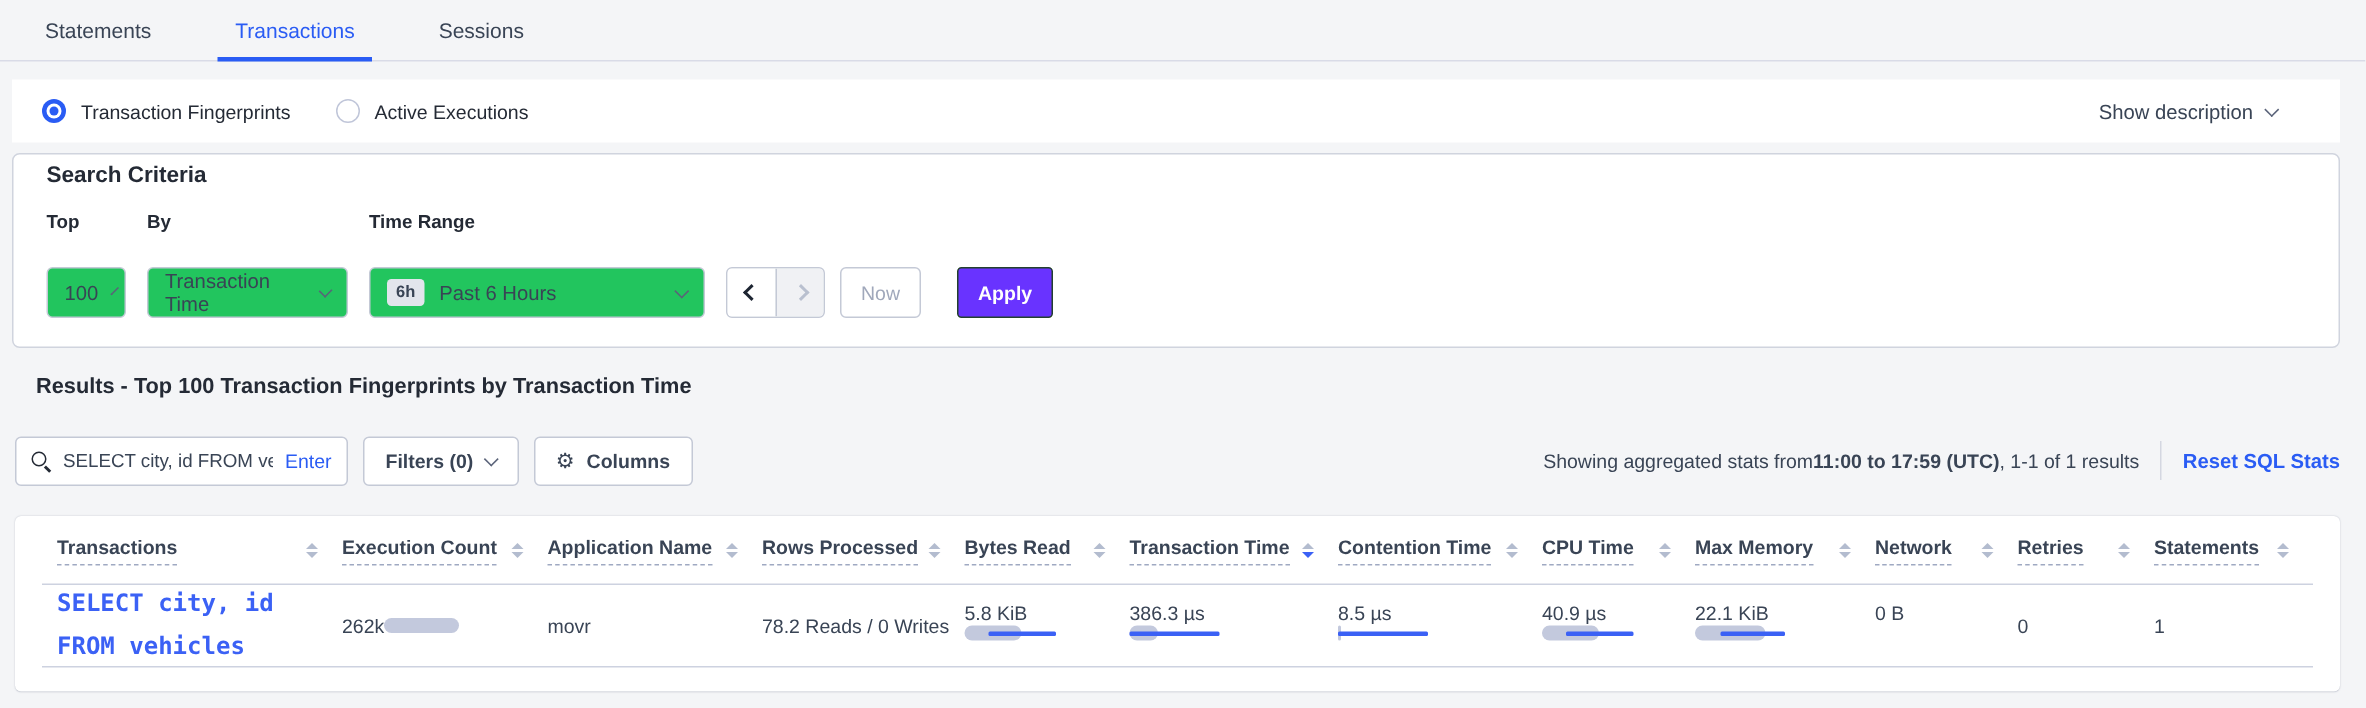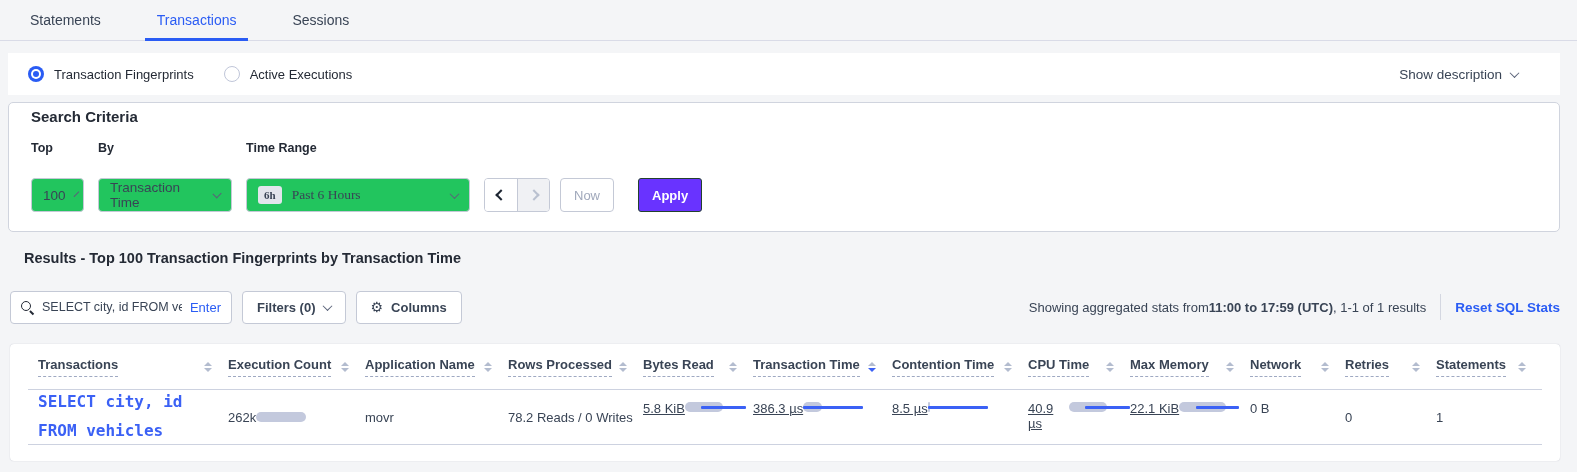--- a/index.html
+++ b/index.html
@@ -32,21 +32,21 @@
   .chev{display:inline-block;width:7px;height:7px;border-right:1.7px solid currentColor;border-bottom:1.7px solid currentColor;transform:rotate(45deg) translate(-1px,-1px);color:#5a6379;}
   
   .criteria-card{position:absolute;top:102px;left:8px;right:17px;height:130px;background:#fff;
     border:1px solid #d0d4de;border-radius:5px;padding:5px 22px;}
   .criteria-title{font-size:15px;font-weight:bold;color:var(--text-dark);}
   .criteria-form{display:flex;align-items:flex-end;gap:14px;margin-top:16px;}
   .field{display:flex;flex-direction:column;gap:23px;}
   .field-label{font-size:12.5px;font-weight:bold;color:var(--text-dark);}
   .select{height:34px;border:1px solid var(--border);border-radius:4px;background:#22c55e;display:flex;
     align-items:center;justify-content:space-between;gap:10px;padding:0 11px;font-size:13.5px;color:var(--text-navy);cursor:pointer;}
-  .sel-top{width:53px;} .sel-by{width:134px;} .sel-range{width:224px;font-family:Liberation Serif, serif;}
+  .sel-top{width:53px;} .sel-by{width:134px;} .sel-range{width:224px;}
   .range-left{display:flex;align-items:center;gap:10px;}
   .badge{background:#e2e5ec;border-radius:3px;font-size:11px;font-weight:bold;padding:3px 6px;color:var(--text-navy);}
   .arrow-group{display:flex;height:34px;border:1px solid var(--border);border-radius:4px;overflow:hidden;margin-left:0;}
   .arrow-btn{width:32px;display:flex;align-items:center;justify-content:center;cursor:pointer;background:#fff;}
   .arrow-btn .chev{width:8px;height:8px;}
   .arrow-prev .chev{transform:rotate(135deg);border-width:2px;color:#1d2532;}
   .arrow-next{background:#f0f1f4;border-left:1px solid var(--border);}
   .arrow-next .chev{transform:rotate(-45deg);border-width:2px;color:#b9c0cf;}
   .now-btn{height:34px;margin-left:-4px;padding:0 13px;border:1px solid var(--border);border-radius:4px;background:#fff;
     font-size:13px;color:#a0a8bb;display:flex;align-items:center;cursor:pointer;}
@@ -82,21 +82,21 @@
   .car-dn{border-top:4px solid #b3bccf;}
   .car-dn.sorted{border-top-color:var(--bar-blue);}
   .c1{width:200px;padding-left:10px;} .c2{width:137px;} .c3{width:143px;} .c4{width:135px;}
   .c5{width:110px;} .c6{width:139px;} .c7{width:136px;} .c8{width:102px;}
   .c9{width:120px;} .c10{width:95px;} .c11{width:91px;} .c12{flex:1;}
   .td{display:flex;align-items:center;font-size:13px;color:var(--text-navy);}
   .td.top{align-items:flex-start;padding-top:11px;}
   .query-link{font-family:"DejaVu Sans Mono","Liberation Mono",monospace;font-size:16px;font-weight:bold;
     color:var(--bar-blue);line-height:1.8;width:170px;cursor:pointer;word-break:break-word;}
   .count-cell{}
-  .barcell{flex-direction:row;align-items:flex-start;gap:0;text-decoration:underline;}
+  .barcell{flex-direction:column;align-items:flex-start;gap:0;}
   .cell-val{font-size:13px;color:var(--text-navy);}
   .bar-wrap{position:relative;width:64px;height:12px;}
   .bar-gray{position:absolute;top:1px;height:10px;background:var(--bar-gray);border-radius:5px;}
   .bar-line{position:absolute;top:5px;height:3px;background:var(--bar-blue);border-radius:1px;}
 </style>
 </head>
 <body>
 
 <div class="tabbar">
   <div class="tab">Statements</div>

